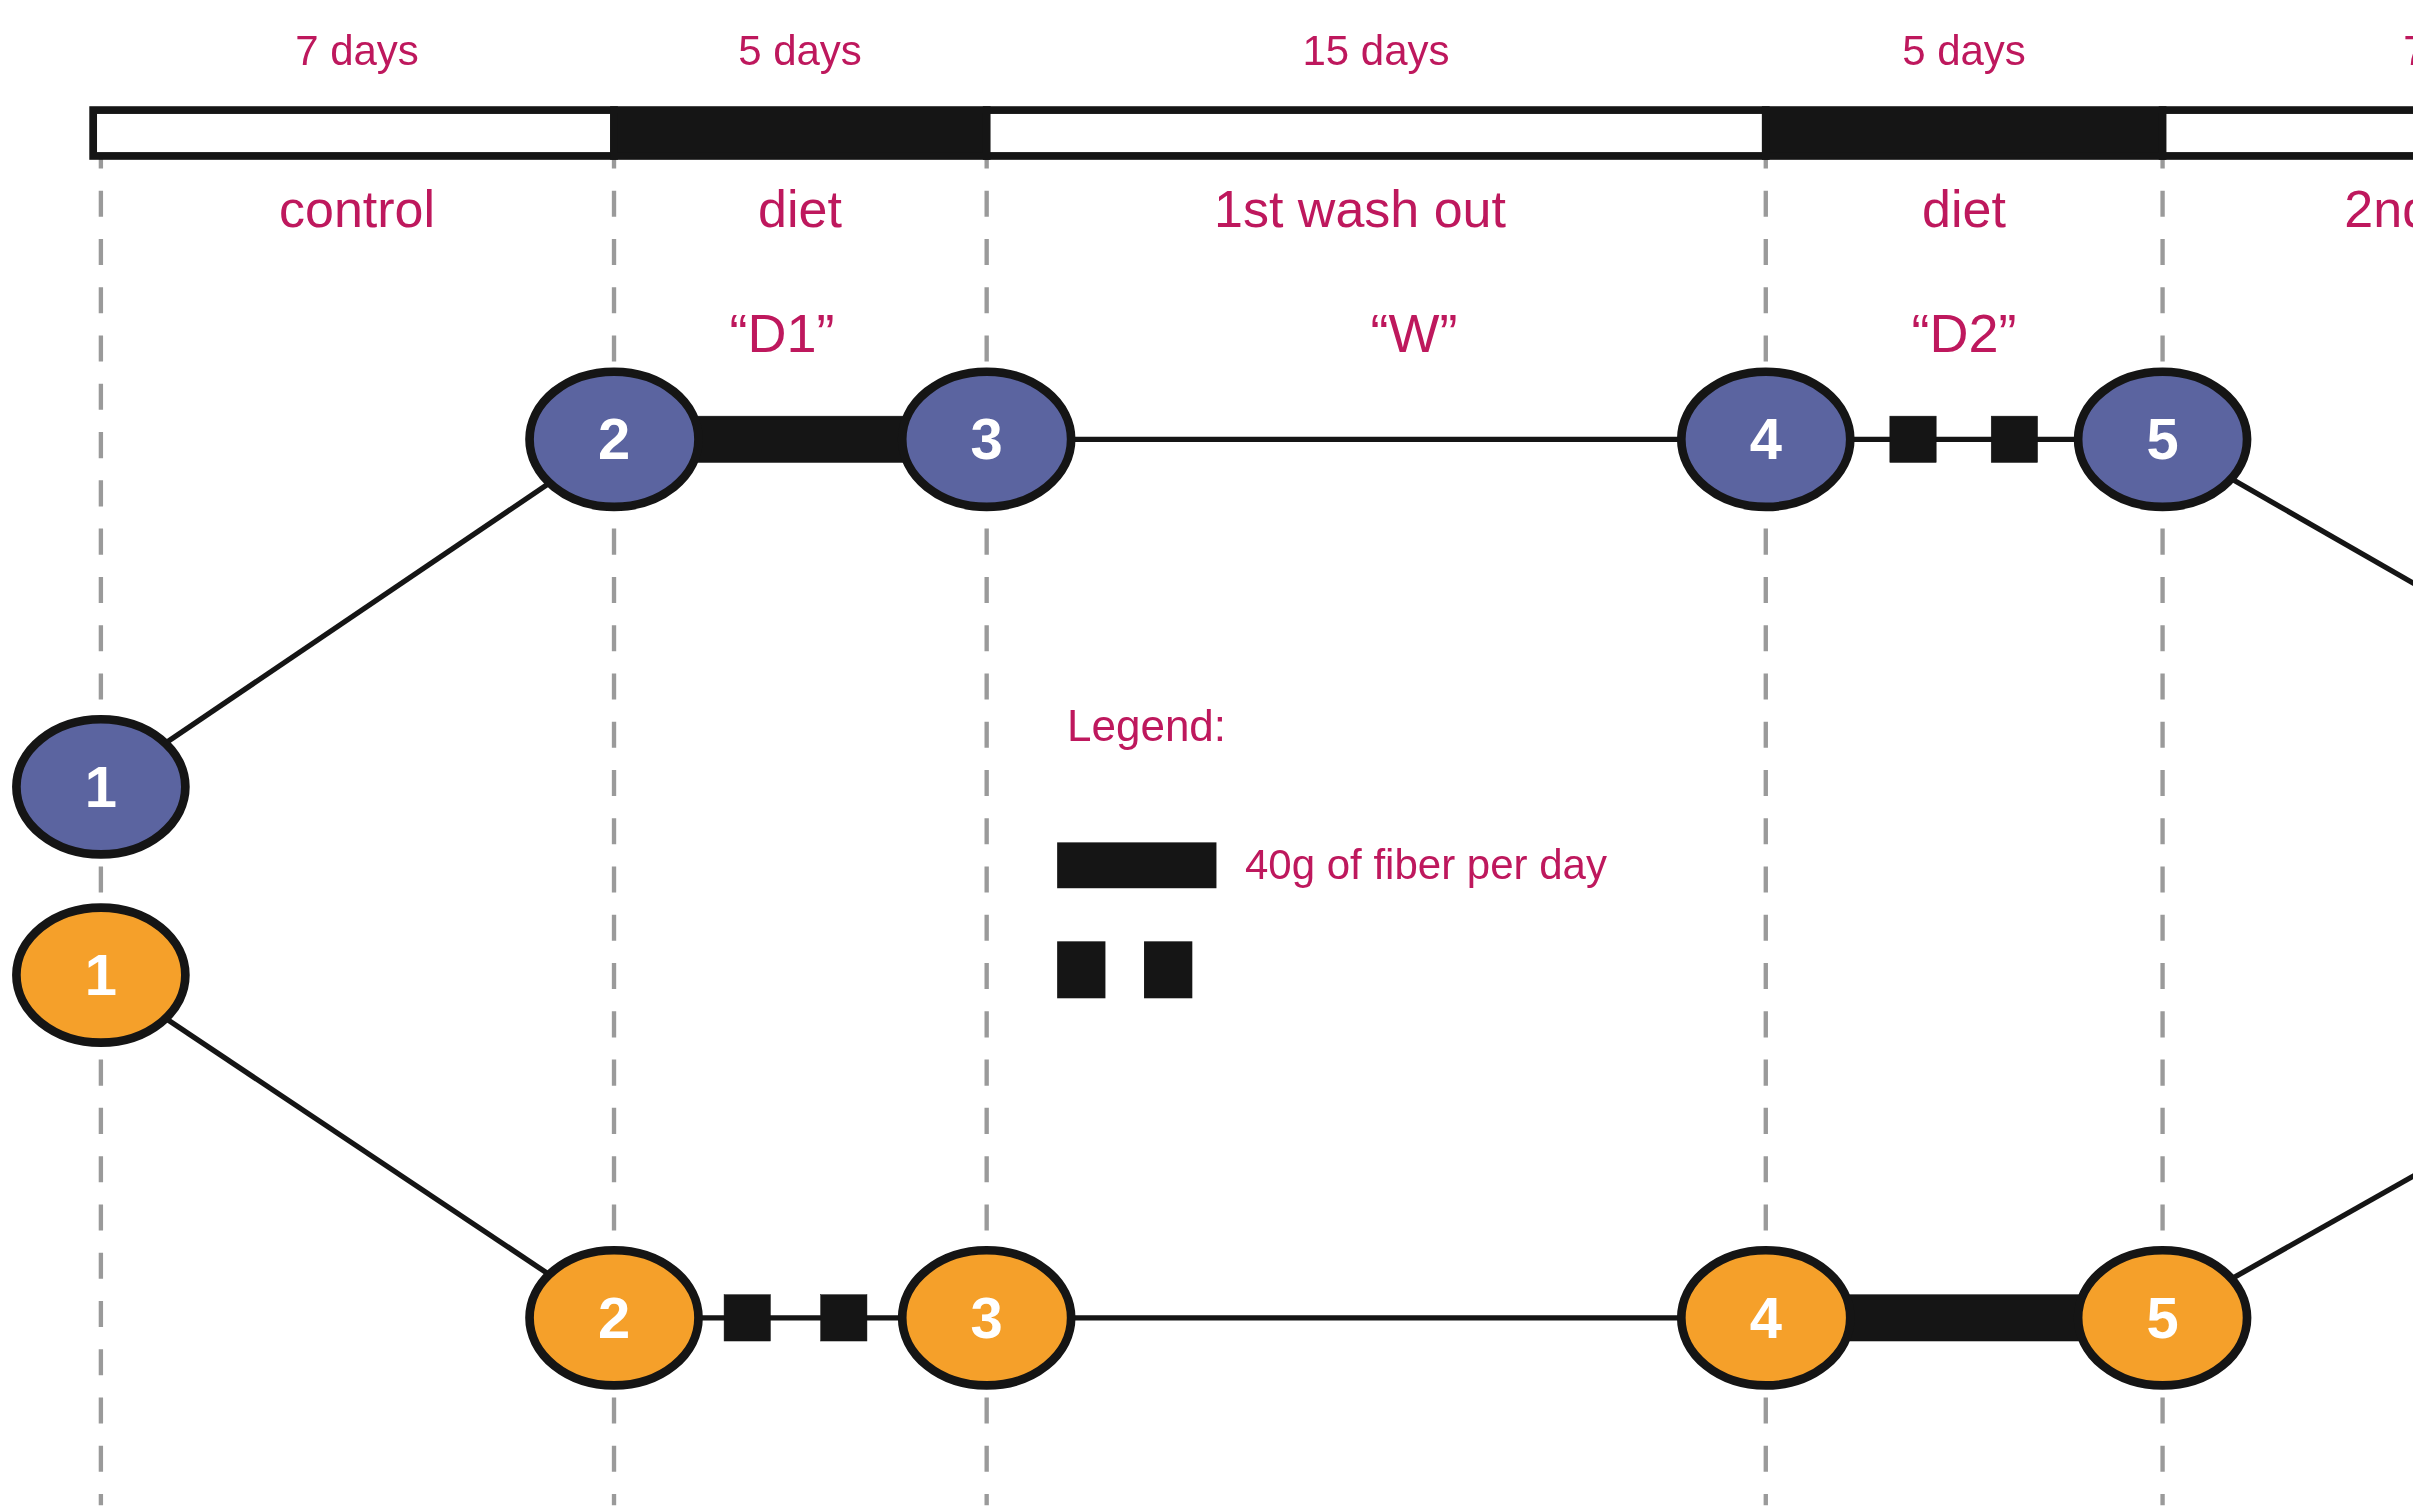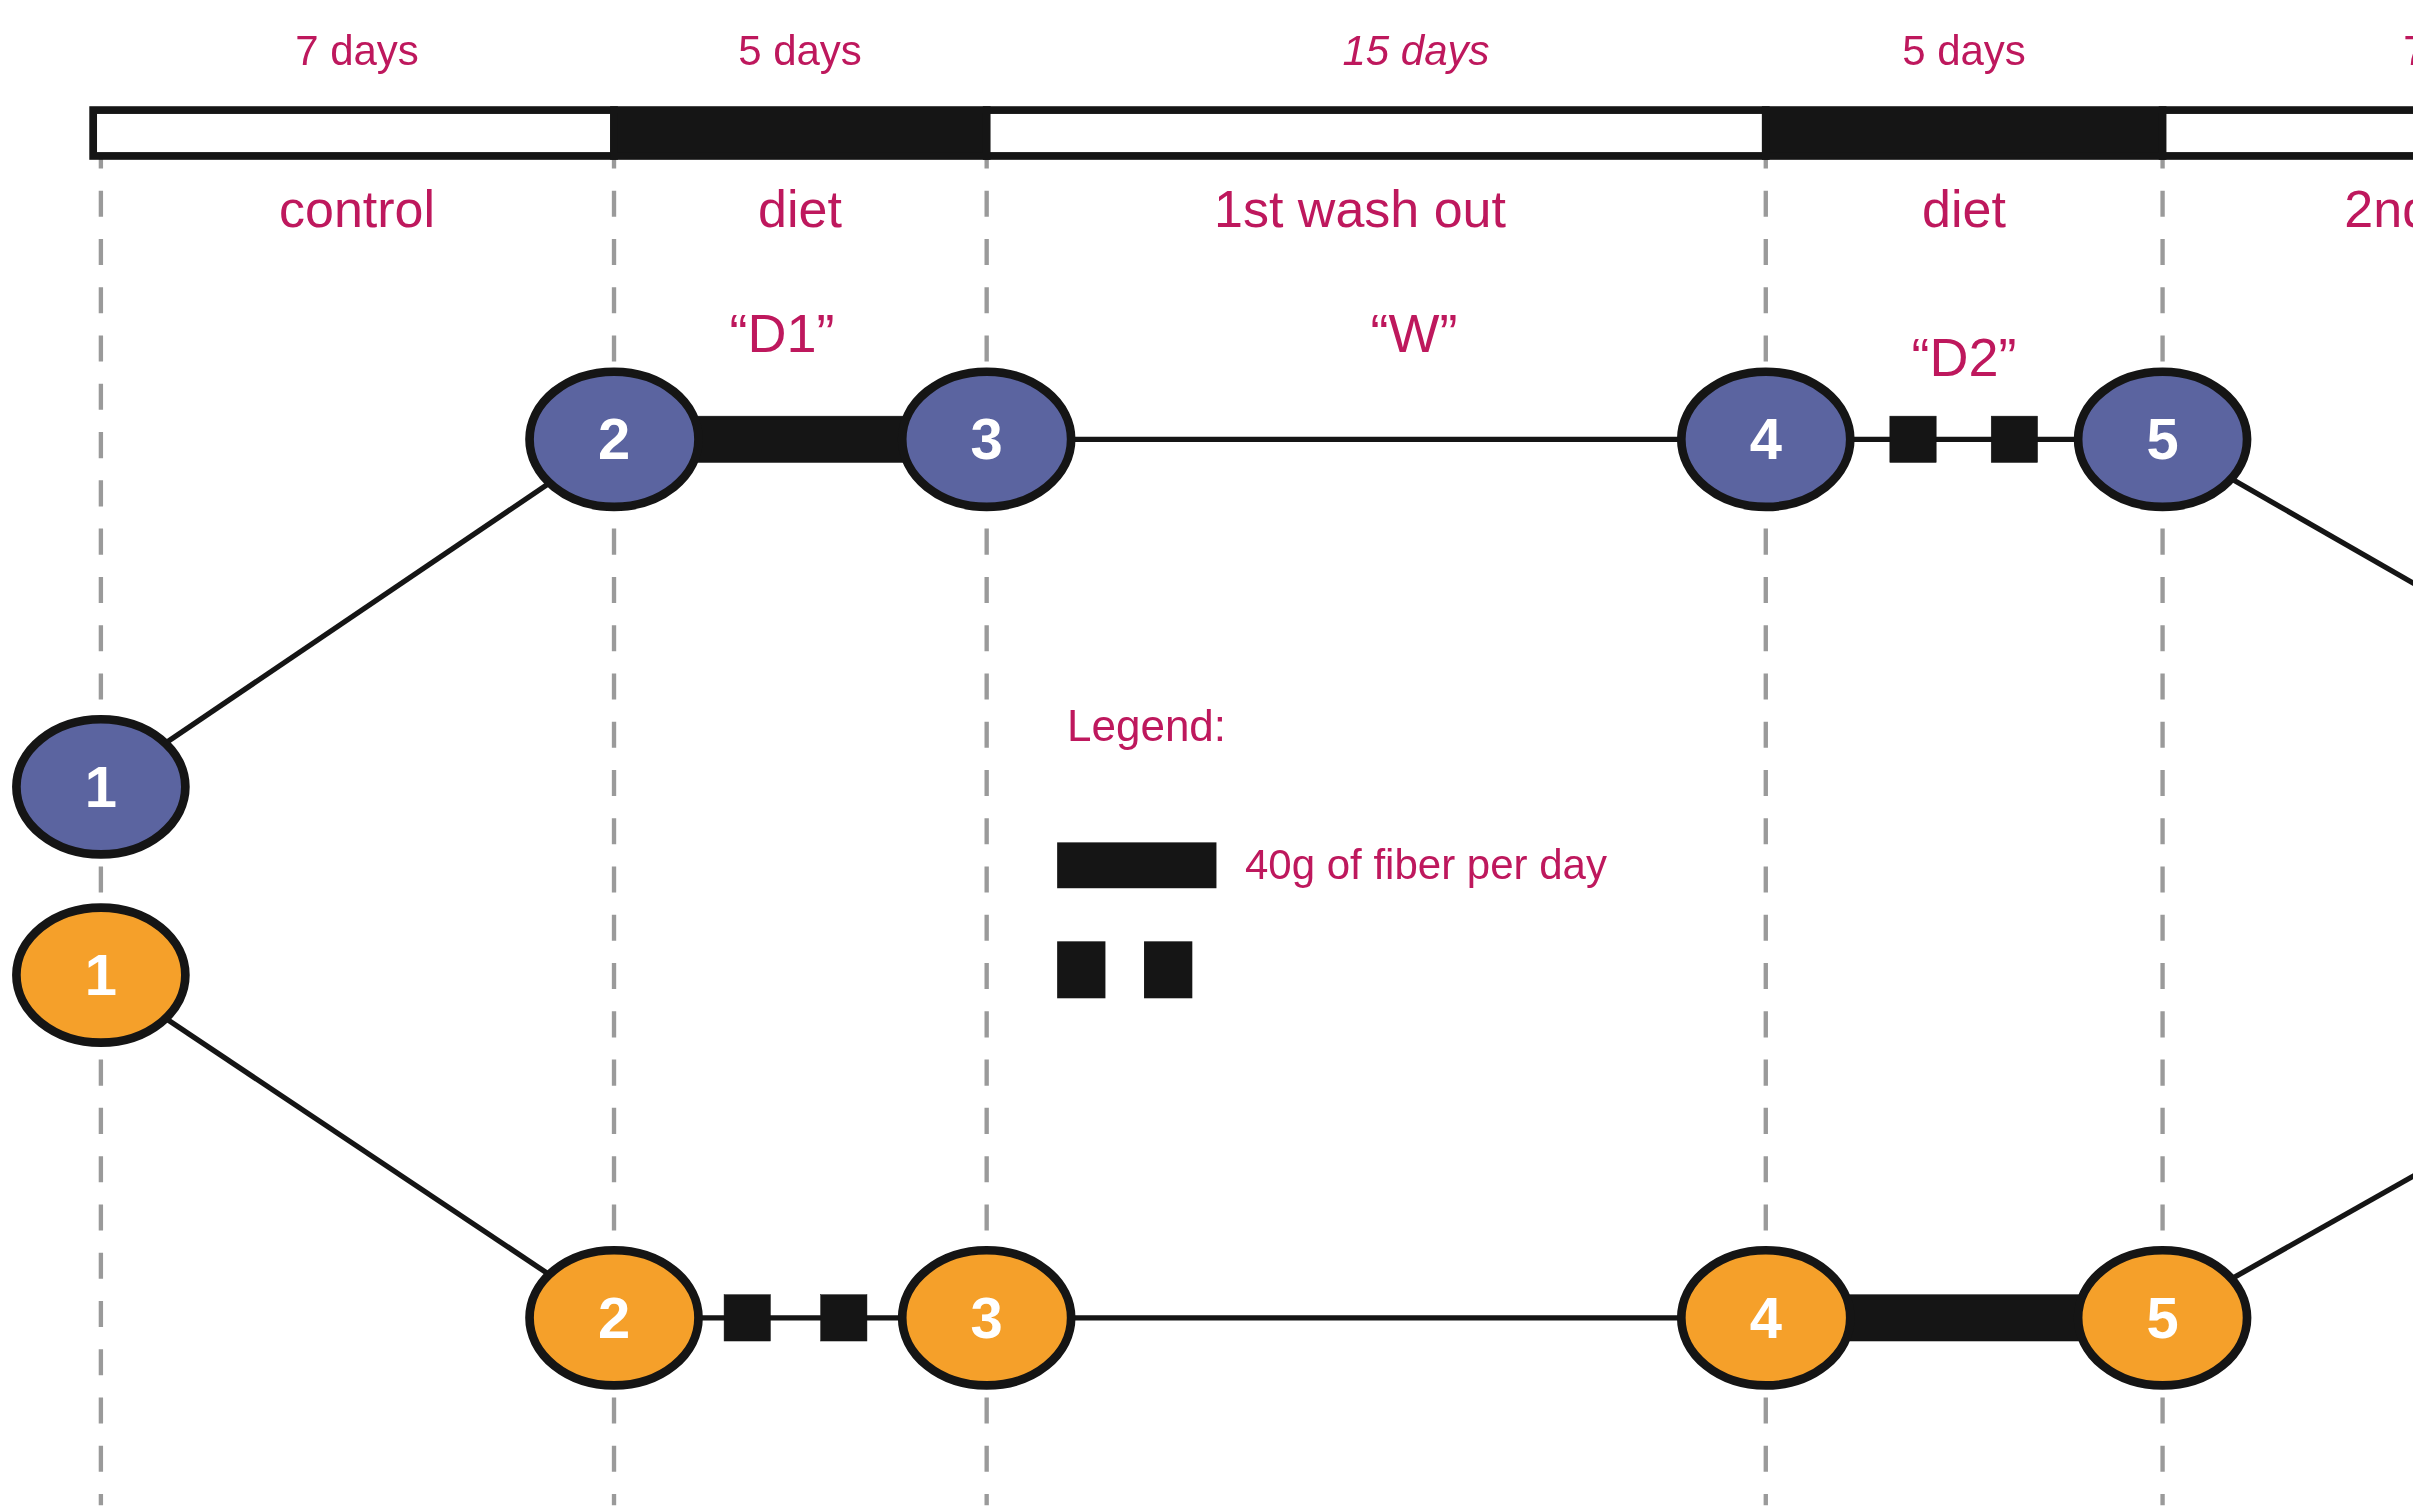--- a/index.html
+++ b/index.html
@@ -120,31 +120,31 @@
 
     <g>
       <rect x="2190" y="1745" width="330" height="95" fill="#151515"></rect>
       <rect x="2190" y="1950" width="100" height="118" fill="#151515"></rect>
       <rect x="2370" y="1950" width="100" height="118" fill="#151515"></rect>
     </g>
   </svg>
 
   <div class="lbl days-label" style="left:357px;  top:51px;">7 days</div>
   <div class="lbl days-label" style="left:800px; top:51px;">5 days</div>
-  <div class="lbl days-label" style="left:1416px; top:51px;font-style:italic;">15 days</div>
+  <div class="lbl days-label" style="left:1376px; top:51px;">15 days</div>
   <div class="lbl days-label" style="left:1964px; top:51px;">5 days</div>
   <div class="lbl days-label" style="left:2465px; top:51px;">7 days</div>
 
   <div class="lbl phase-label" style="left:357px;  top:209px;">control</div>
   <div class="lbl phase-label" style="left:800px; top:209px;">diet</div>
   <div class="lbl phase-label" style="left:1360px; top:209px;">1st wash out</div>
   <div class="lbl phase-label" style="left:1964px; top:209px;">diet</div>
   <div class="lbl phase-label" style="left:2499px; top:209px;">2nd wash out</div>
 
   <div class="lbl code-label" style="left:782px; top:333px;">“D1”</div>
   <div class="lbl code-label" style="left:1414px; top:333px;">“W”</div>
-  <div class="lbl code-label" style="left:1964px; top:333px;margin-top:24px;">“D2”</div>
+  <div class="lbl code-label" style="left:1964px; top:333px;">“D2”</div>
 
   <div class="lbl legend-title" style="left:1067px; top:726px;">Legend:</div>
   <div class="lbl legend-text" style="left:1245px; top:865px;text-align:center;">40g of fiber per day</div>
 
 </div>
 
 
 </body></html>

